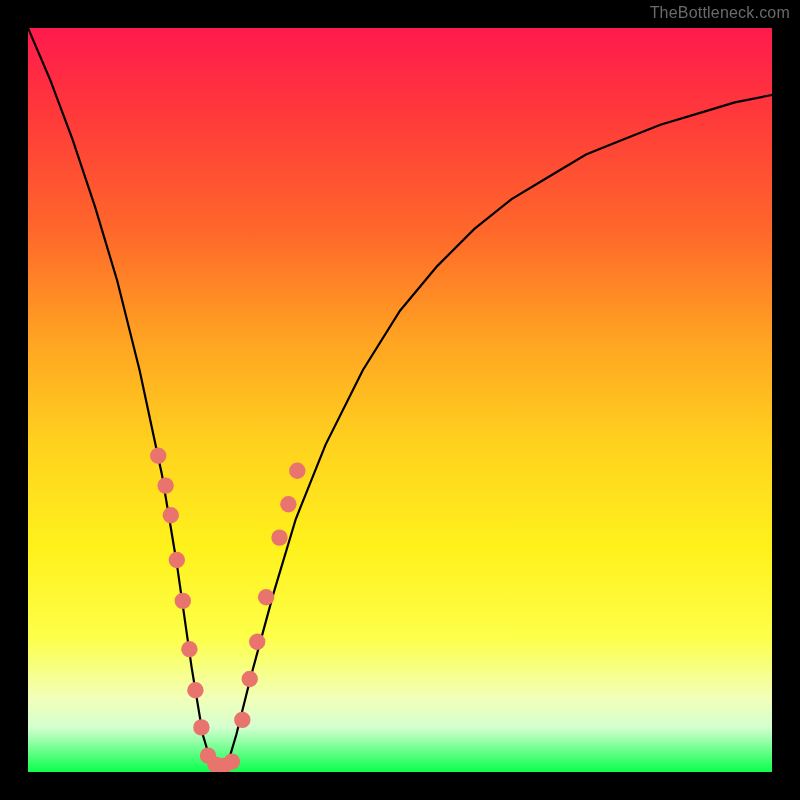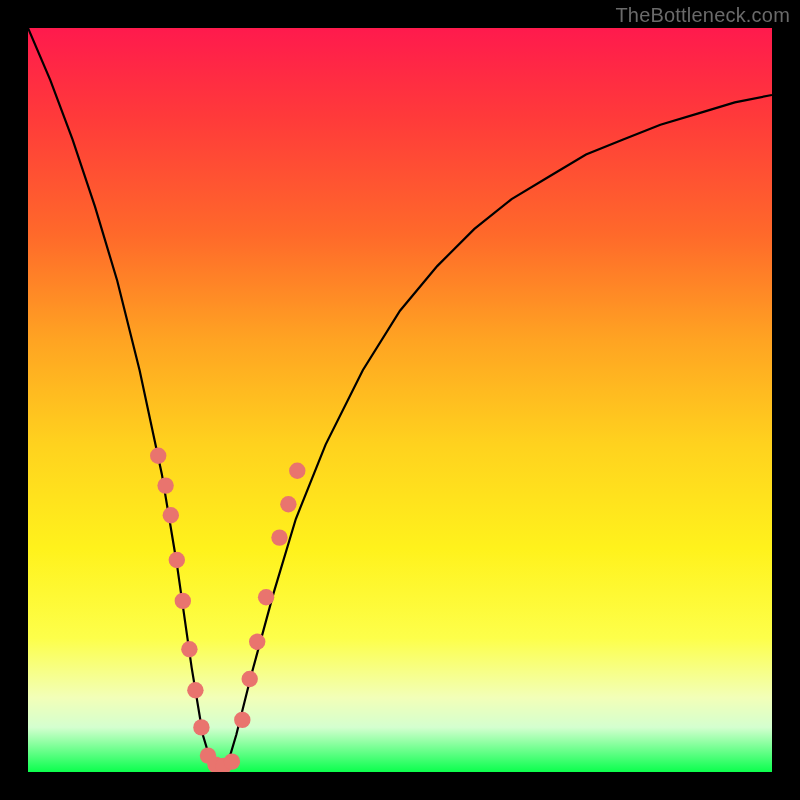--- a/index.html
+++ b/index.html
@@ -35,21 +35,21 @@
       #d4ffcf 94%,
       #2bff63 99%,
       #0cff4d 100%
     );
   }
   .watermark {
     position: absolute;
     top: 4px;
     right: 10px;
     color: #6a6a6a;
-    font-size: 20px;
+    font-size: 16px;
     font-weight: 500;
     letter-spacing: 0.2px;
     z-index: 5;
     user-select: none;
   }
   svg.overlay {
     position: absolute;
     left: 0;
     top: 0;
     width: 744px;

